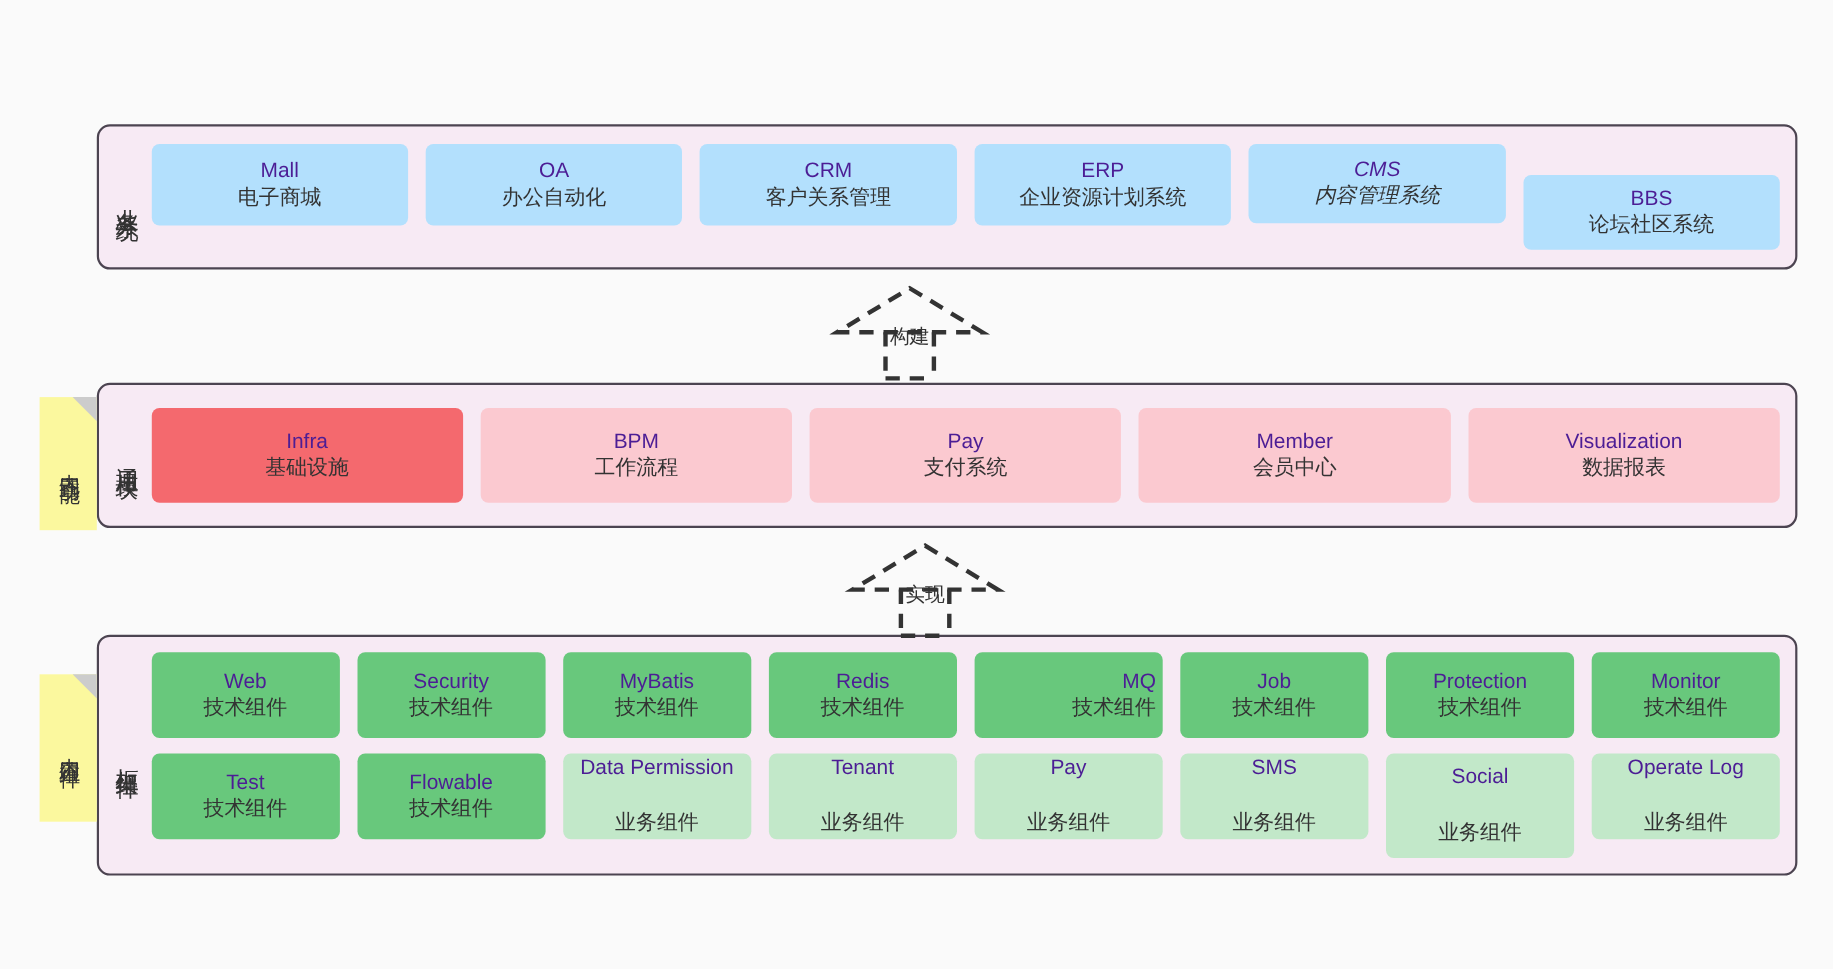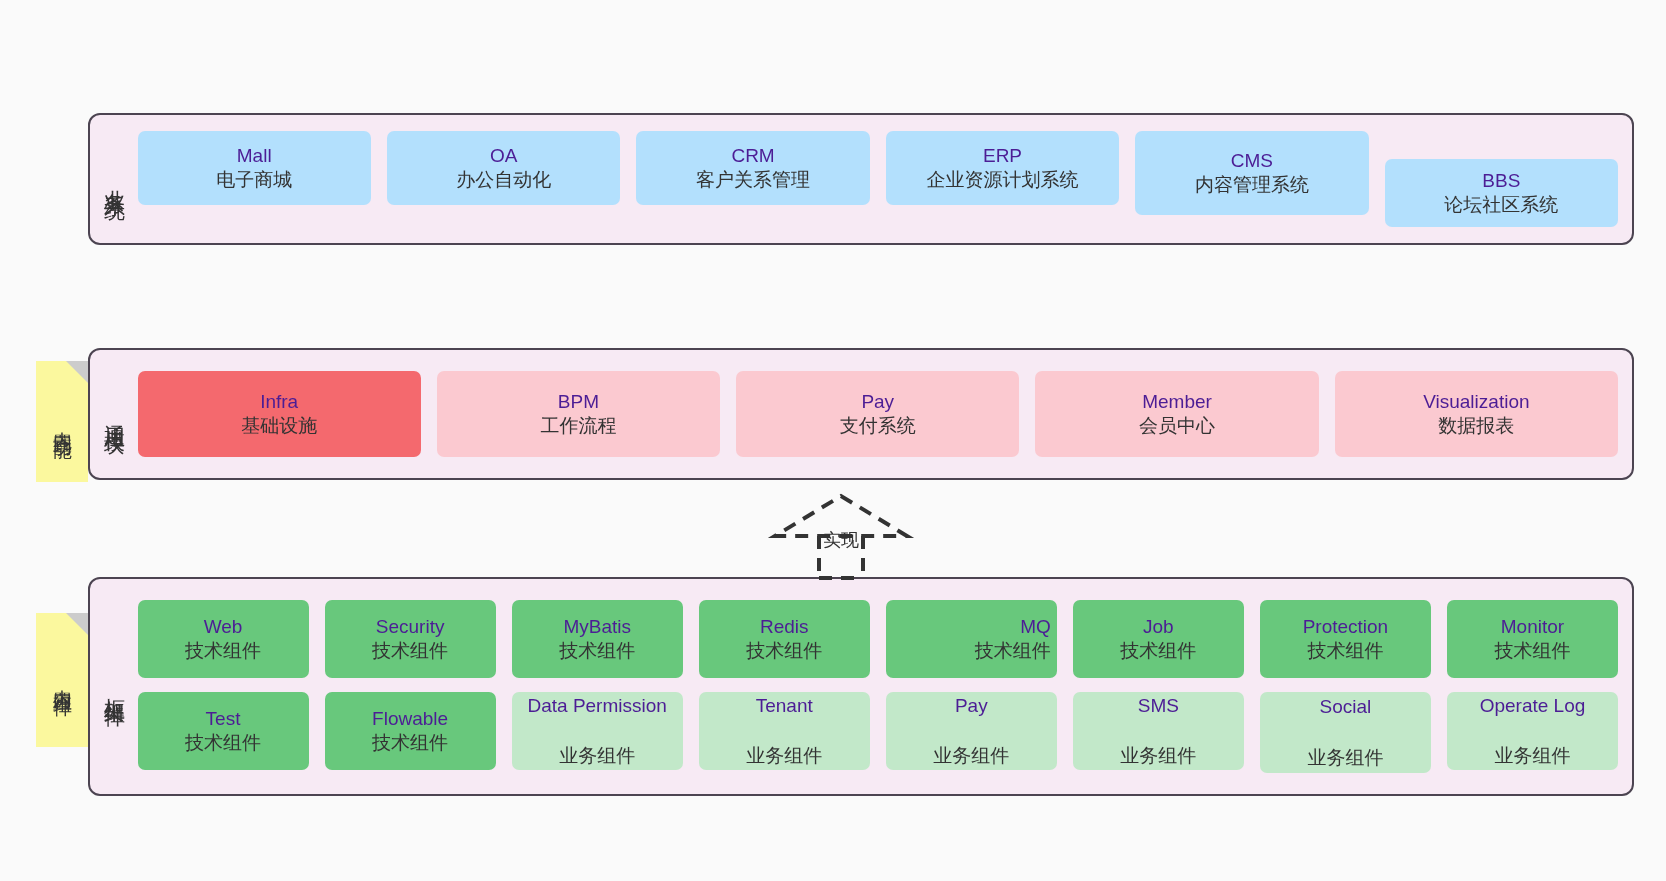--- a/index.html
+++ b/index.html
@@ -160,32 +160,41 @@
             <div class="t-cn">办公自动化</div>
           </div>
           <div class="card c-blue" style="height: 74px;">
             <div class="t-en">CRM</div>
             <div class="t-cn">客户关系管理</div>
           </div>
           <div class="card c-blue" style="height: 74px;">
             <div class="t-en">ERP</div>
             <div class="t-cn">企业资源计划系统</div>
           </div>
-          <div class="card c-blue" style="height: 84px;">
+          <div class="card c-blue" style="height: 72px; font-style: italic;">
             <div class="t-en">CMS</div>
             <div class="t-cn">内容管理系统</div>
           </div>
           <div class="card c-blue" style="height: 68px; margin-top: 28px;">
             <div class="t-en">BBS</div>
             <div class="t-cn">论坛社区系统</div>
           </div>
         </div>
     </div>
   </div>
 
+  <div class="connector" id="conn-build" style="left:757px; top:258px; width:140px; height:86px;">
+    <svg width="140" height="86" viewBox="0 0 140 86" aria-hidden="true">
+
+      <path d="M70 4 L136 44 L4 44 Z" fill="none" stroke="#333333" stroke-width="4" stroke-dasharray="13 9" stroke-linejoin="miter"></path>
+
+      <path d="M48 44 L48 86 M92 44 L92 86 M48 86 L92 86" fill="none" stroke="#333333" stroke-width="4" stroke-dasharray="13 9"></path>
+    </svg>
+    <span class="conn-label" style="top:36px;">构建</span>
+  </div>
 
   <div class="note" id="note-modules" style="left:36px; top:361px; height:121px;">
     <span class="fold"></span>
     <span class="note-label">内置功能</span>
   </div>
 
   <div class="layer" id="layer-modules" style="left:88px; top:348px; width:1546px; height:132px;">
     <div class="layer-title">通用模块</div>
     <div class="layer-body">
       <div class="row" id="row-modules">
@@ -281,21 +290,21 @@
             <div class="t-cn">业务组件</div>
           </div>
           <div class="card c-lightgreen" style="height: 78px;">
             <div class="t-en">Pay</div>
             <div class="t-cn">业务组件</div>
           </div>
           <div class="card c-lightgreen" style="height: 78px;">
             <div class="t-en">SMS</div>
             <div class="t-cn">业务组件</div>
           </div>
-          <div class="card c-lightgreen" style="height: 81px; align-items: center;">
+          <div class="card c-lightgreen" style="height: 95px; align-items: center;">
             <div class="t-en">Social</div>
             <div class="t-cn">业务组件</div>
           </div>
           <div class="card c-lightgreen" style="height: 78px;">
             <div class="t-en">Operate Log</div>
             <div class="t-cn">业务组件</div>
           </div>
         </div>
     </div>
   </div>

